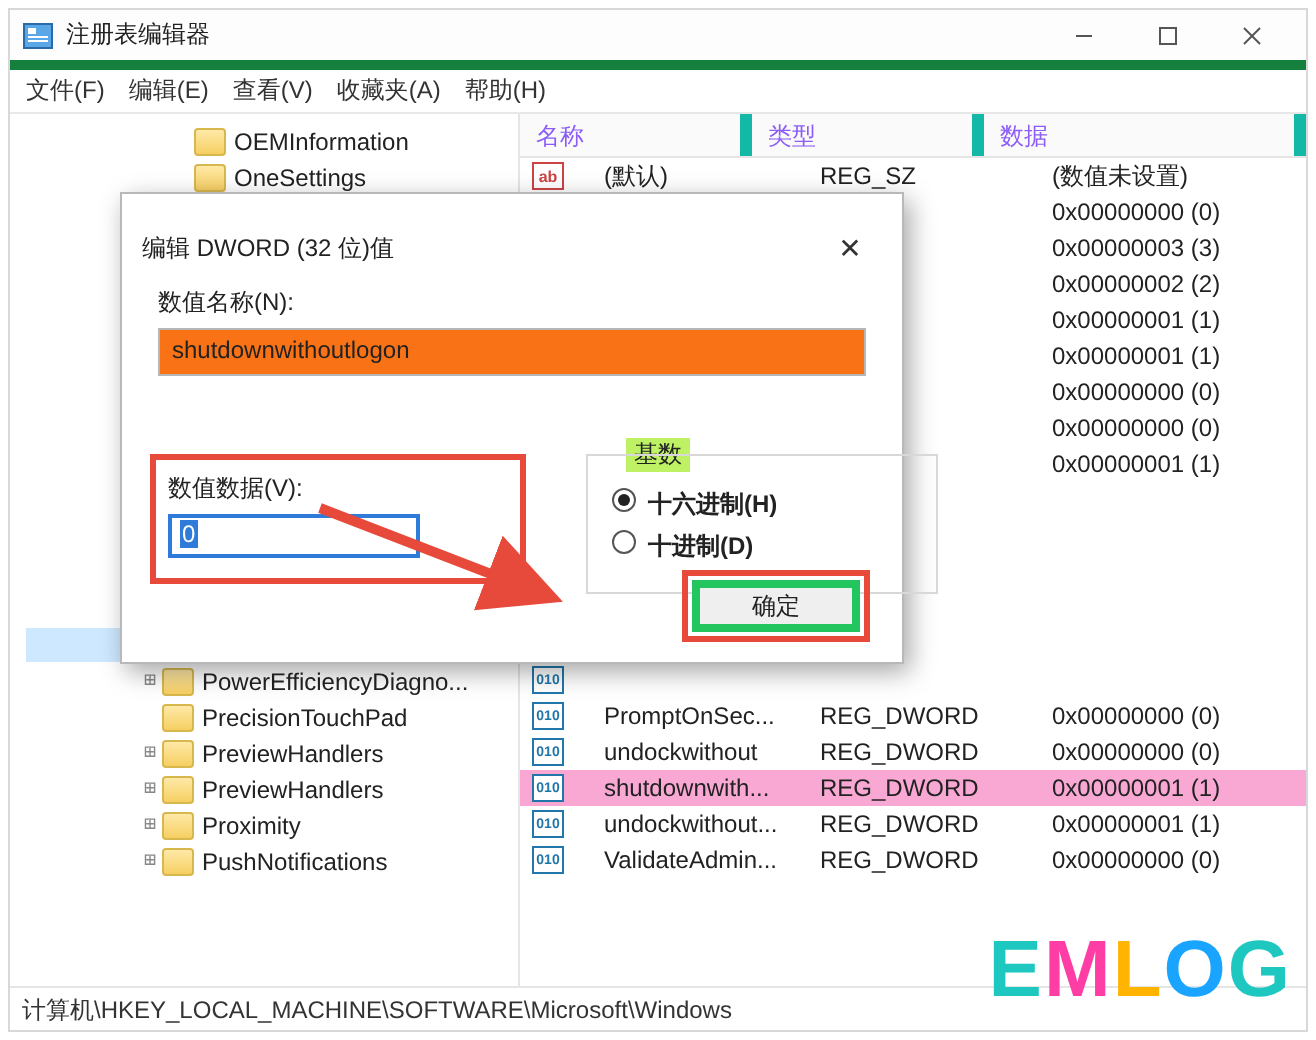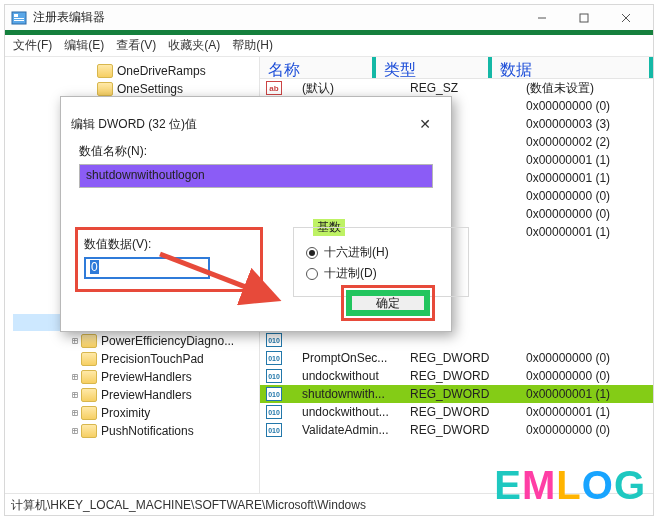--- a/index.html
+++ b/index.html
@@ -23,55 +23,55 @@
   .tree-inner { padding-left: 8px; }
   .tnode { display: flex; align-items: center; height: 17px; margin: 1px 0; white-space: nowrap; font-size: 12px; }
   .tw { color: #888; width: 12px; display: inline-flex; justify-content: center; font-family: monospace; font-size: 10px; }
   .fld { width: 16px; height: 14px; background: linear-gradient(#ffe9a8,#f6cf63); border: 1px solid #d8b74d; border-radius: 2px; margin-right: 4px; position: relative; }
   .fld.open::before { content:""; position:absolute; left:1px; right:1px; bottom:0; top:4px; background:linear-gradient(#fff3cf,#fbdc86); border-top:1px solid #eac772; border-radius:0 0 2px 2px; }
   .tnode.sel { background: #cde8ff; }
   .tnode.sel .lbl { outline: 1px dotted #66a; }
 
   .list { flex: 1; display: flex; flex-direction: column; }
   .list-head { display: flex; height: 22px; border-bottom: 1px solid #e5e5e5; background: #fafafa; }
-  .list-head .col { padding: 3px 8px; border-right: 4px solid #14b8a6; font-size: 16px; color: #1d4ed8; }
+  .list-head .col { padding: 3px 8px; border-right: 6px solid #14b8a6; font-size: 12px; color: #8b5cf6; }
   .col-name { width: 116px; }
   .col-type { width: 116px; }
   .col-data { flex: 1; }
   .rows { flex: 1; overflow: hidden; position: relative; }
   .row { display: flex; align-items: center; height: 18px; padding-left: 6px; font-size: 12px; }
-  .row.sel { background: #84cc16; }
+  .row.sel { background: #f9a8d4; }
   .ricon { width: 16px; height: 14px; margin-right: 20px; display: inline-flex; align-items: center; justify-content: center; }
   .ricon.str { border:1px solid #c44; color:#c44; font-size:8px; font-weight:bold; background:#fff; }
   .ricon.dw  { border:1px solid #27a; color:#27a; font-size:7px; font-weight:bold; background:#fff; }
   .rname { width: 108px; overflow: hidden; text-overflow: ellipsis; white-space: nowrap; }
   .rtype { width: 116px; overflow: hidden; }
   .rdata { flex: 1; }
 
   .status { height: 22px; border-top: 1px solid #e5e5e5; padding: 3px 6px; font-size: 12px; color: #333; white-space: nowrap; overflow: hidden; }
 
   
   .dialog { position: absolute; left: 60px; top: 96px; width: 392px; height: 236px; background: #fff; border: 1px solid #b8b8b8; box-shadow: 3px 4px 12px rgba(0,0,0,0.35); display: flex; flex-direction: column; }
   .dlg-title { height: 30px; display: flex; align-items: center; padding: 0 10px; font-size: 12px; margin-top: 12px; }
   .dlg-title .spacer { flex:1; }
   .dlg-close { width: 32px; text-align: center; font-size: 14px; color: #333; }
   .dlg-body { flex:1; padding: 4px 18px 10px 18px; position: relative; }
   .lbl12 { font-size: 12px; color: #222; }
-  .name-input { width: 354px; height: 24px; border: 1px solid #b6b6b6; background: #8b5cf6; margin-top: 4px; padding: 3px 6px; font-size: 12px; }
+  .name-input { width: 354px; height: 24px; border: 1px solid #b6b6b6; background: #f97316; margin-top: 4px; padding: 3px 6px; font-size: 12px; }
   .val-wrap { border: 3px solid #e74a3a; position: absolute; left: 14px; top: 88px; width: 188px; padding: 6px 6px 10px 6px; }
   .val-input { width: 126px; height: 22px; border: 2px solid #2f7bd9; background: #fff; padding: 1px 4px; font-size: 12px; color: #000; }
   .val-input .selv { background: #2f7bd9; color: #fff; padding: 0 1px; }
   .radix { position:absolute; left: 232px; top: 88px; width: 176px; border: 1px solid #d8d8d8; padding: 12px 12px 10px 12px; }
   .radix-legend { position:absolute; left: 252px; top: 80px; background:#bef264; padding: 0 4px; font-size:12px; }
-  .radio { display:flex; align-items:center; margin: 4px 0; font-size:12px; gap:6px; }
+  .radio { display:flex; margin: 4px 0; font-size:12px; gap:6px;font-weight:bold; }
   .rcircle { width:12px; height:12px; border-radius:50%; border:1px solid #555; display:inline-flex; align-items:center; justify-content:center; }
   .rcircle.on::after { content:""; width:6px; height:6px; border-radius:50%; background:#222; }
   .dlg-btns { position:absolute; right: 16px; bottom: 10px; display:flex; gap: 12px; }
   .btn { width: 84px; height: 26px; border:1px solid #b8b8b8; background:#efefef; display:flex; align-items:center; justify-content:center; font-size:12px; }
-  .btn.primary { border:6px solid #22c55e; }
+  .btn.primary { border:4px solid #22c55e; }
   .ok-wrap { border:3px solid #e74a3a; padding: 2px; }
 
   
   .arrow { position:absolute; left:156px; top:248px; width:130px; height:60px; pointer-events:none; }
   .arrow svg { width:100%; height:100%; }
 
   
   .wm { position:absolute; right:12px; bottom:12px; font-size:40px; font-weight:900; letter-spacing:1px; font-family: Arial, sans-serif; }
   .wm span:nth-child(1){color:#1ec8c0;}
   .wm span:nth-child(2){color:#ff3ea5;}
@@ -119,21 +119,21 @@
     <span>收藏夹(A)</span>
     <span>帮助(H)</span>
   </div>
 
   <div class="body">
     <div class="tree">
       <div class="tree-inner" id="tree-inner">
           <div class="tnode" style="padding-left: 72px;">
             <span class="tw"> </span>
             <span class="fld"></span>
-            <span class="lbl">OneDriveRamps</span>
+            <span class="lbl">OEMInformation</span>
           </div>
           <div class="tnode" style="padding-left: 72px;">
             <span class="tw"> </span>
             <span class="fld"></span>
             <span class="lbl">OneSettings</span>
           </div>
           <div class="tnode" style="padding-left: 72px;">
             <span class="tw"> </span>
             <span class="fld"></span>
             <span class="lbl"></span>

